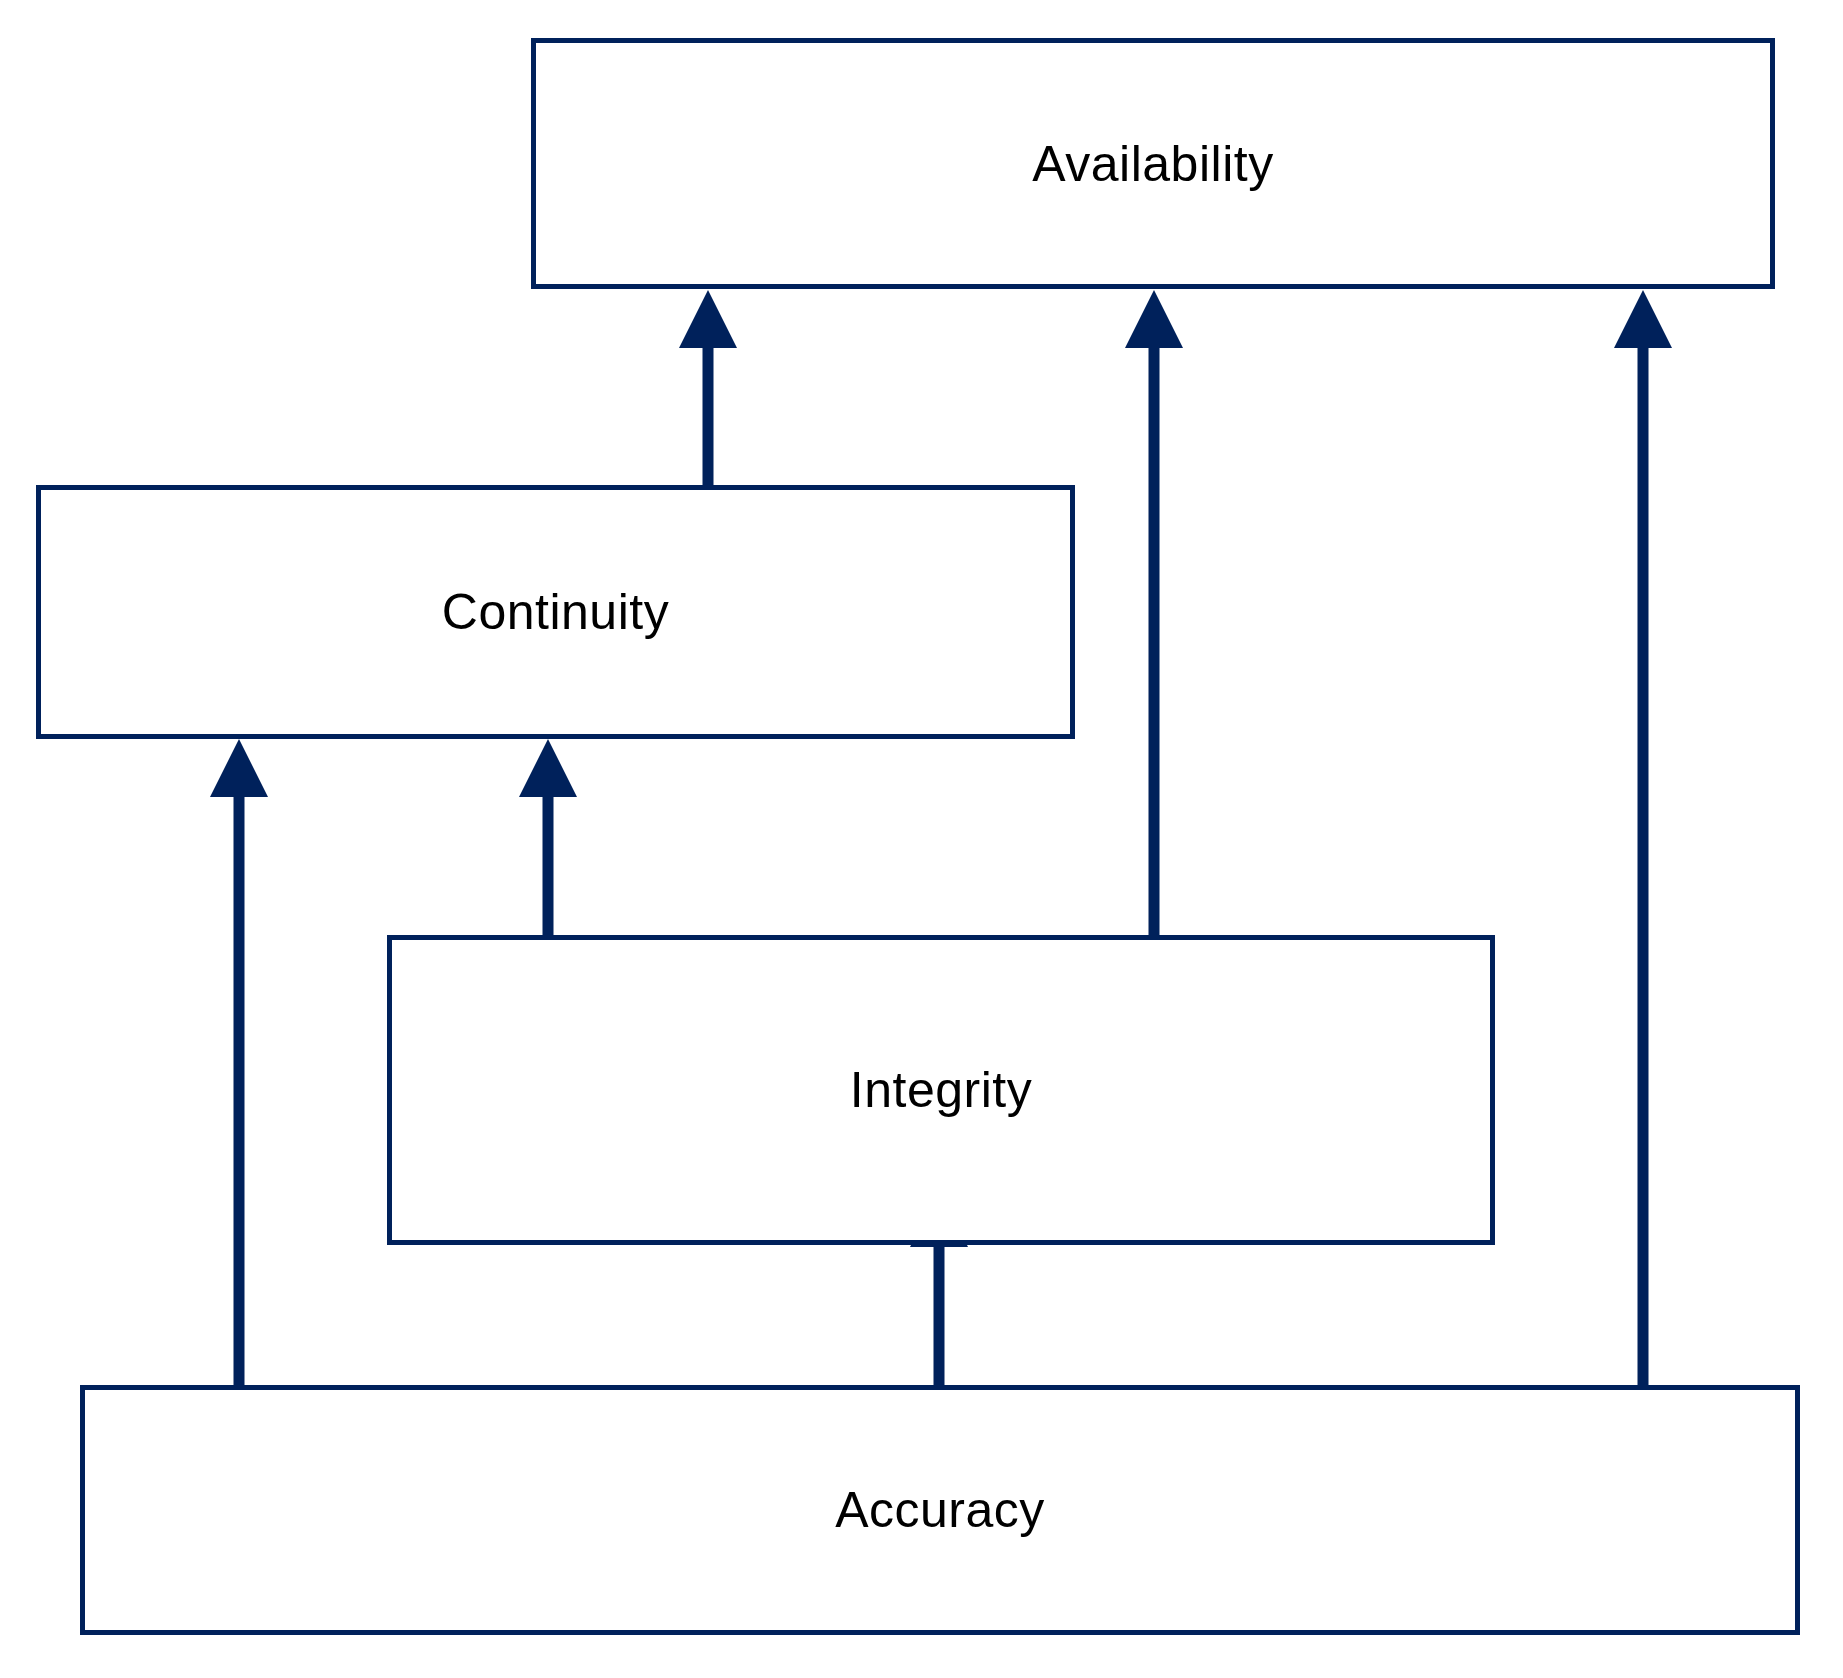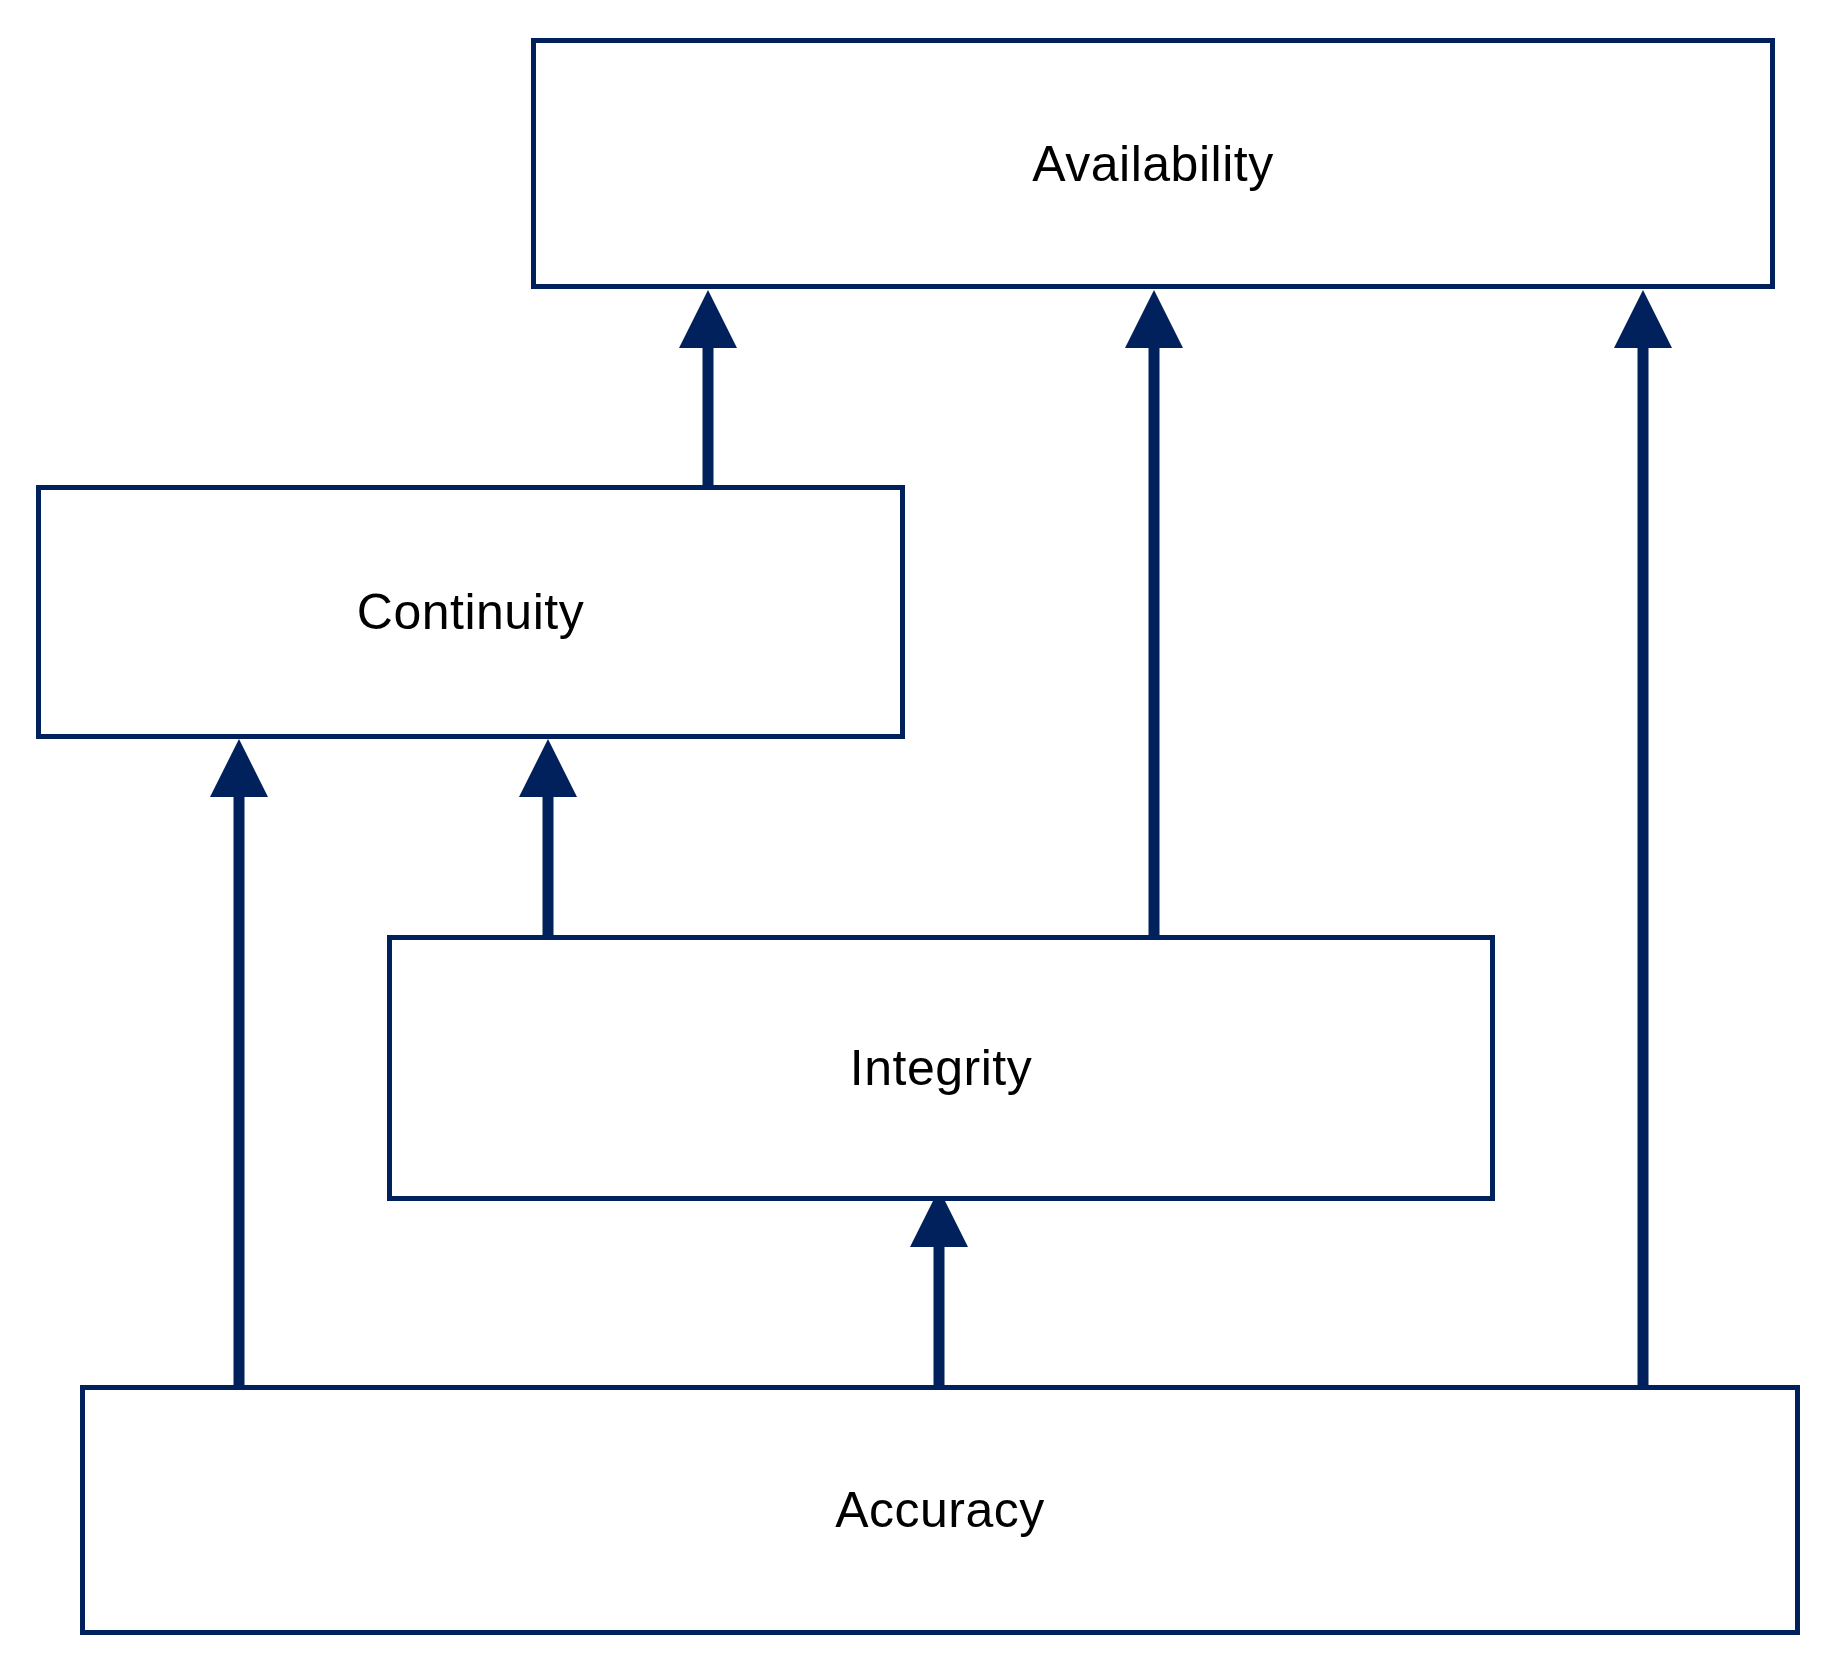--- a/index.html
+++ b/index.html
@@ -40,22 +40,22 @@
     font-family: "Liberation Sans", sans-serif;
     font-size: 50px;
     font-weight: 400;
     color: #000000;
     line-height: 1.0;
     letter-spacing: 0.5px;
     white-space: nowrap;
     user-select: none;
   }
   #node-availability { left: 531px; top: 38px;   width: 1244px; height: 251px; }
-  #node-continuity   { left: 36px;  top: 485px;  width:  869px; height: 254px; }
-  #node-integrity    { left: 387px; top: 935px;  width: 1108px; height: 266px; }
+  #node-continuity   { left: 36px;  top: 485px;  width:  1039px; height: 254px; }
+  #node-integrity    { left: 387px; top: 935px;  width: 1108px; height: 310px; }
   #node-accuracy     { left: 80px;  top: 1385px; width: 1720px; height: 250px; }
 </style>
 </head>
 <body>
 
 <div id="diagram-canvas">
 
   <svg id="diagram-svg" viewBox="0 0 1843 1678" xmlns="http://www.w3.org/2000/svg" aria-hidden="true">
 
     <g>

